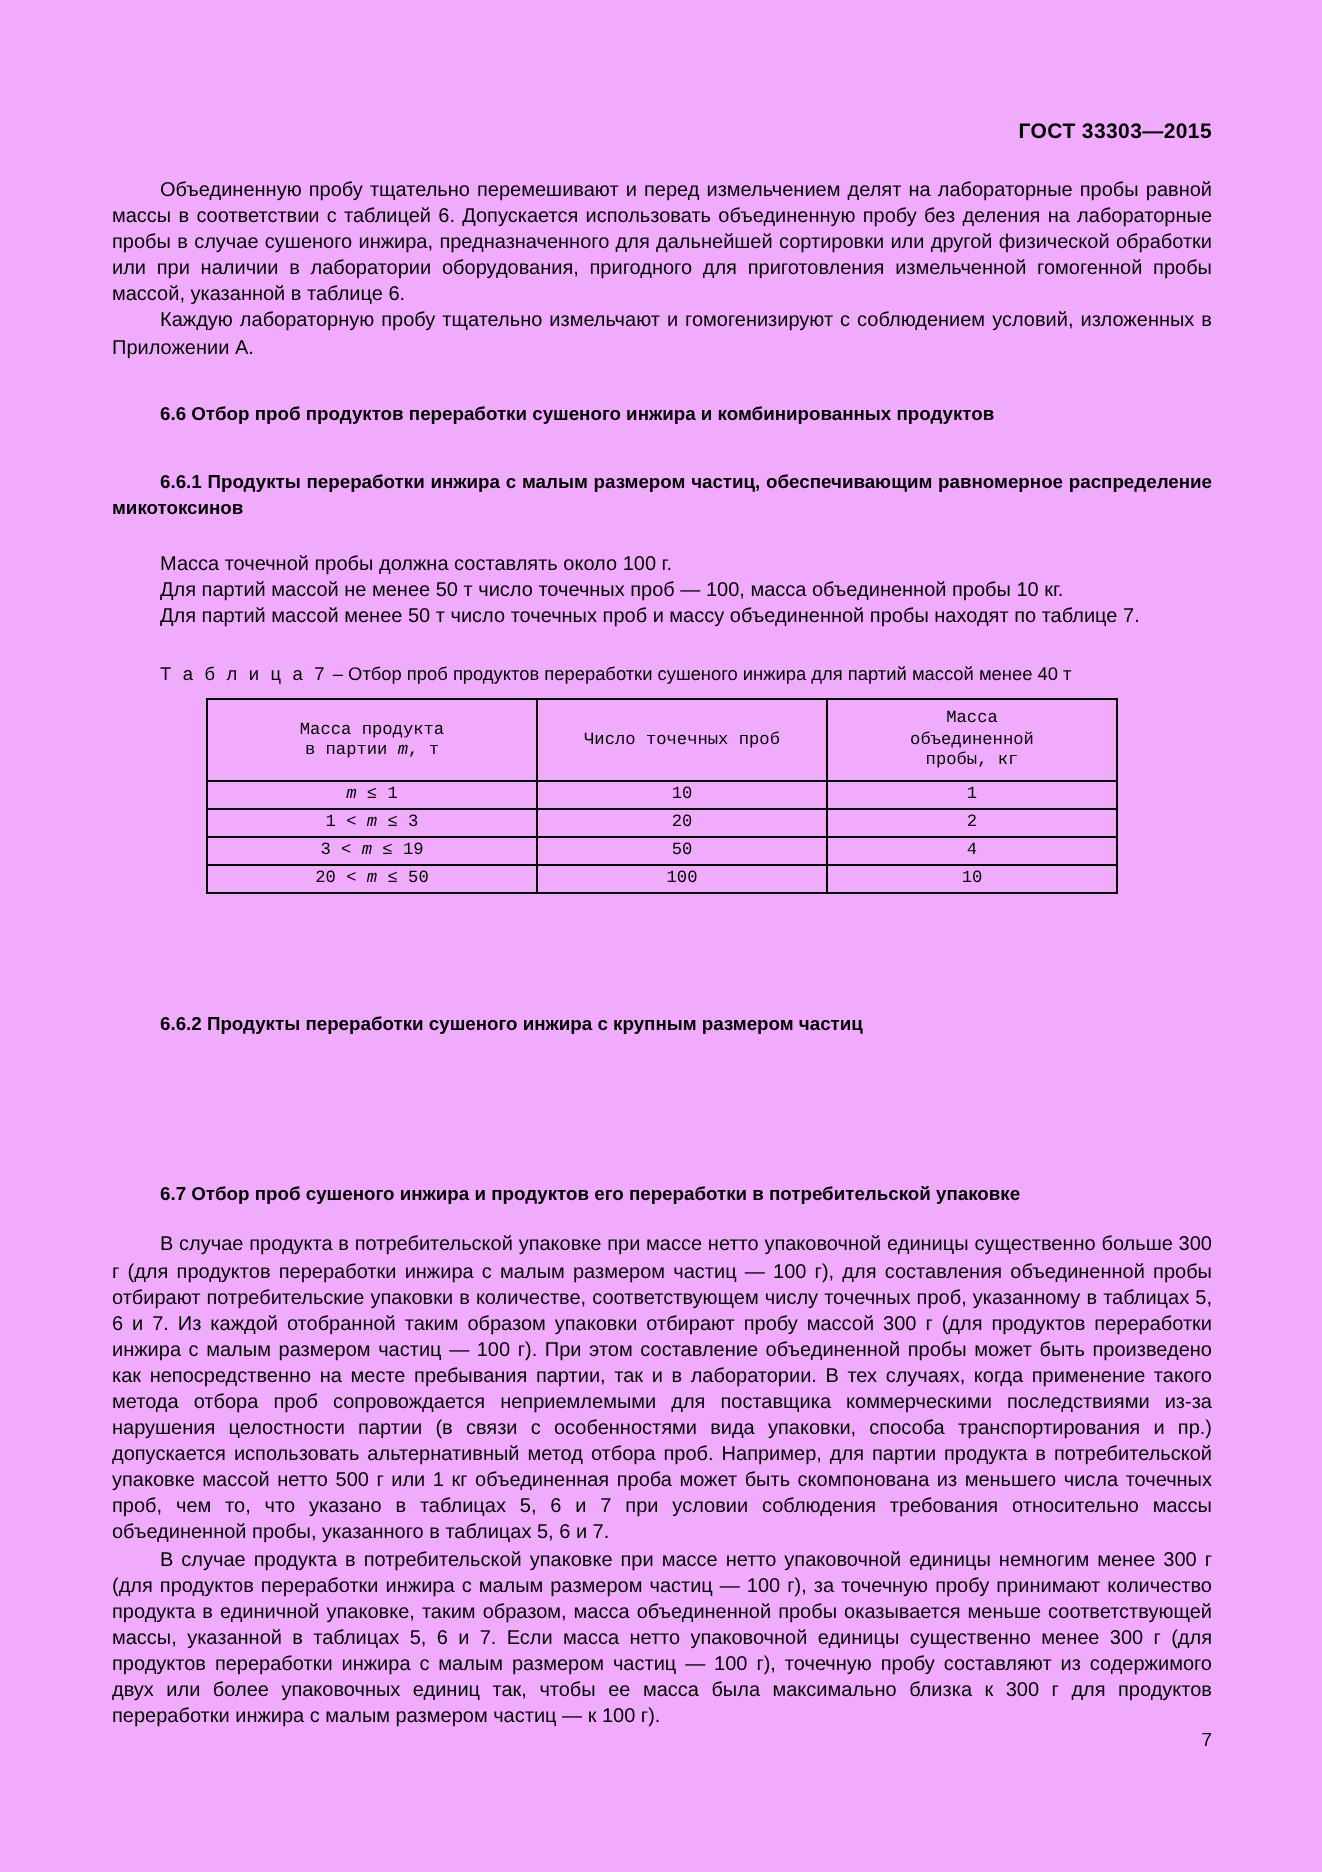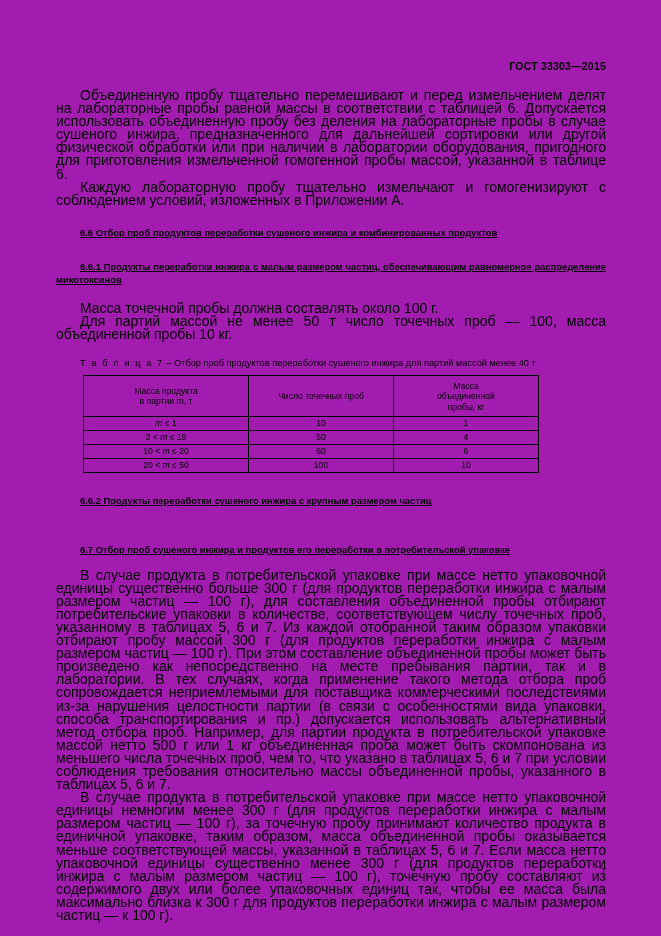--- a/index.html
+++ b/index.html
@@ -4,79 +4,80 @@
 <style>
   html, body {
     margin: 0;
     padding: 0;
     background: #ffffff;
   }
   .page {
     position: relative;
     width: 661px;
     height: 936px;
-    background: #a21caf;
+    background: #f0abfc;
     font-family: "Liberation Sans", sans-serif;
     color: #000000;
     box-sizing: border-box;
     overflow: hidden;
   }
   .content {
     position: absolute;
     left: 56px;
     top: 60px;
     width: 550px;
   }
   .doc-header {
     text-align: right;
     font-size: 10.5px;
     font-weight: bold;
     letter-spacing: 0.2px;
     margin: 0 0 17px 0;
   }
   p.body-text {
-    font-size: 14px;
+    font-size: 10px;
     line-height: 13.1px;
     text-align: justify;
     text-justify: inter-word;
     margin: 0;
     text-indent: 24px;
     hyphens: manual;
   }
   h3.section {
     font-size: 9.4px;
     font-weight: bold;
     line-height: 13.1px;
     text-align: justify;
     margin: 0;
     text-indent: 24px;
-    text-decoration: underline;
   }
   h3.section.nojust {
     text-align: left;
+    margin-top: 37px;
   }
   .gap-13 { height: 13px; }
   .gap-19 { height: 19px; }
   .gap-16 { height: 16px; }
   .gap-21 { height: 21px; }
 
   .table-caption {
     font-size: 9.2px;
     line-height: 13px;
     margin: 0;
     text-indent: 24px;
     white-space: nowrap;
   }
   .sp { letter-spacing: 1.6px; margin-top: 12px; }
 
   table.gost {
     border-collapse: collapse;
     width: 455px;
-    margin: 5px 0 0 27px;
+    margin: 5px 0 0 47px;
     table-layout: fixed;
+    font-family: Liberation Mono, monospace;
   }
   table.gost th,
   table.gost td {
     border: 1px solid #000000;
     text-align: center;
     vertical-align: middle;
     font-size: 8.6px;
     font-weight: normal;
     padding: 0;
   }
@@ -118,20 +119,21 @@
     <h3 class="section">6.6 Отбор проб продуктов переработки сушеного инжира и комбинированных продуктов</h3>
 
     <div class="gap-21"></div>
 
     <h3 class="section">6.6.1 Продукты переработки инжира с малым размером частиц, обеспечивающим равномерное распределение микотоксинов</h3>
 
     <div class="gap-16"></div>
 
     <p class="body-text">Масса точечной пробы должна составлять около 100 г.</p>
     <p class="body-text">Для партий массой не менее 50 т число точечных проб — 100, масса объединенной пробы 10 кг.</p>
+    <p class="body-text">Для партий массой менее 50 т число точечных проб и массу объединенной пробы находят по таблице 7.</p>
 
     <div class="gap-16"></div>
 
     <p class="table-caption"><span class="sp">Т а б л и ц а  7</span><span> – Отбор проб продуктов переработки сушеного инжира для партий массой менее 40 т</span></p>
 
     <table class="gost">
       <colgroup>
         <col class="c1">
           <col class="c2">
           <col class="c3">
@@ -152,30 +154,30 @@
           </th>
         </tr>
       </thead>
       <tbody>
         <tr>
           <td><span></span><span class="ital">m</span><span> ≤ 1</span></td>
           <td>10</td>
           <td>1</td>
         </tr>
         <tr>
+          <td><span>1 &lt; </span><span class="ital">m</span><span> ≤ 3</span></td>
+          <td>20</td>
+          <td>2</td>
+        </tr>
+        <tr>
           <td><span>3 &lt; </span><span class="ital">m</span><span> ≤ 19</span></td>
           <td>50</td>
           <td>4</td>
         </tr>
         <tr>
-          <td><span>10 &lt; </span><span class="ital">m</span><span> ≤ 20</span></td>
-          <td>60</td>
-          <td>6</td>
-        </tr>
-        <tr>
           <td><span>20 &lt; </span><span class="ital">m</span><span> ≤ 50</span></td>
           <td>100</td>
           <td>10</td>
         </tr>
       </tbody>
     </table>
 
     <div class="gap-21"></div>
 
     <h3 class="section nojust">6.6.2 Продукты переработки сушеного инжира с крупным размером частиц</h3>

